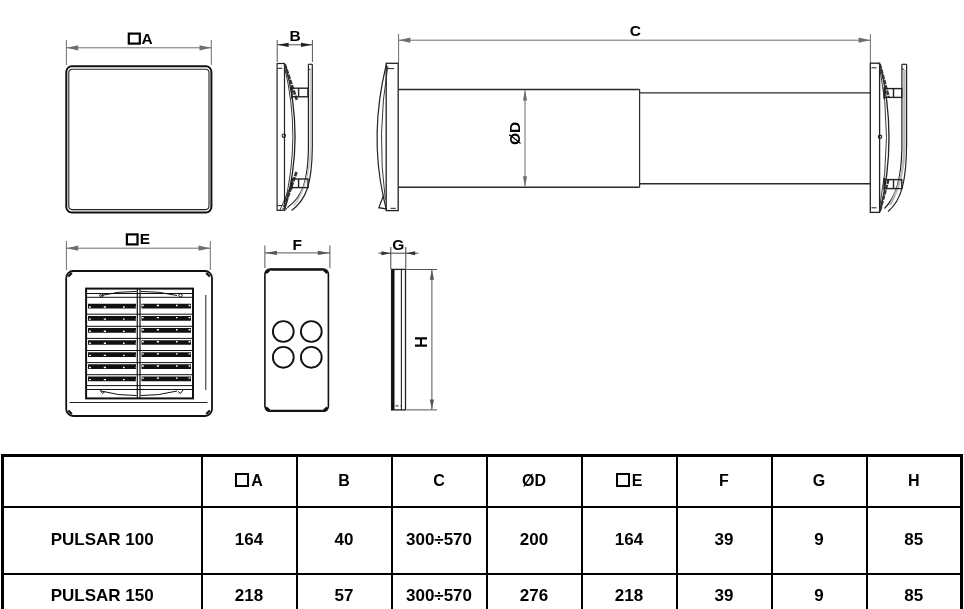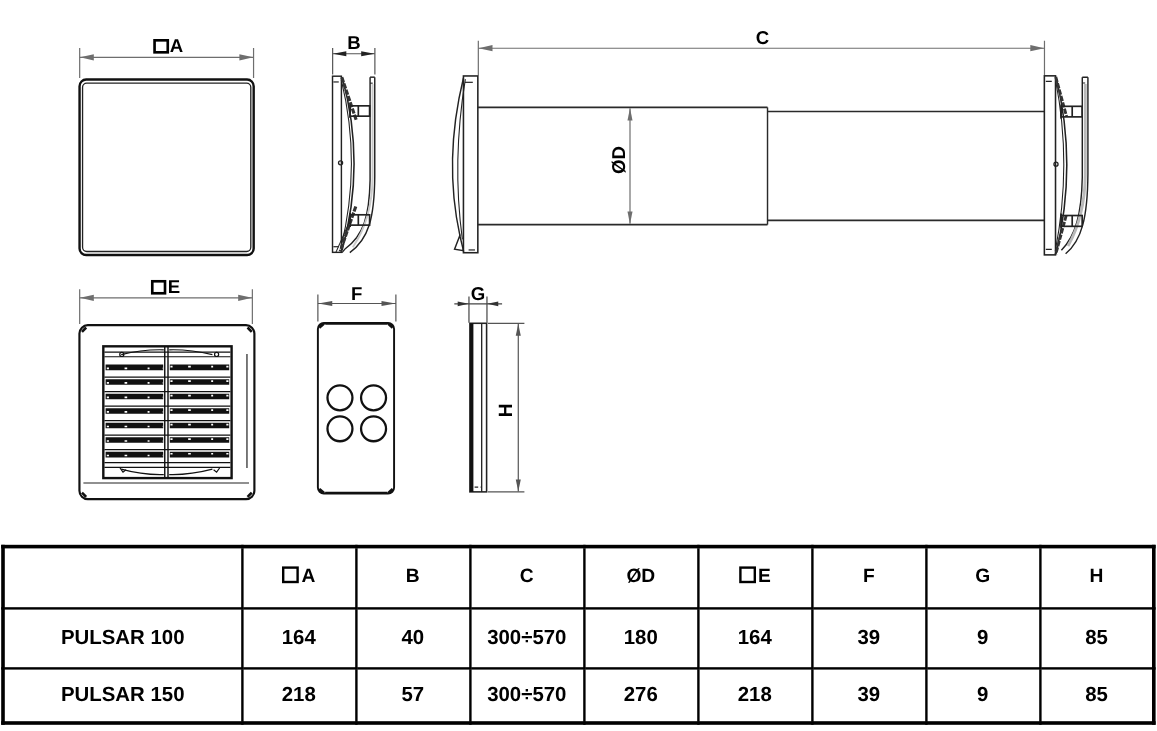--- a/index.html
+++ b/index.html
@@ -304,26 +304,26 @@
           <td class="h"></td>
           <td class="h"><span class="sq"></span>A</td>
           <td class="h">B</td>
           <td class="h">C</td>
           <td class="h">ØD</td>
           <td class="h"><span class="sq"></span>E</td>
           <td class="h">F</td>
           <td class="h">G</td>
           <td class="h">H</td>
         </tr>
-<tr style="height:50px">
+<tr style="height:67px">
           <td>PULSAR 100</td>
           <td>164</td>
           <td>40</td>
           <td>300÷570</td>
-          <td>180</td>
+          <td>200</td>
           <td>164</td>
           <td>39</td>
           <td>9</td>
           <td>85</td>
         </tr>
 <tr style="height:46px">
           <td>PULSAR 150</td>
           <td>218</td>
           <td>57</td>
           <td>300÷570</td>

